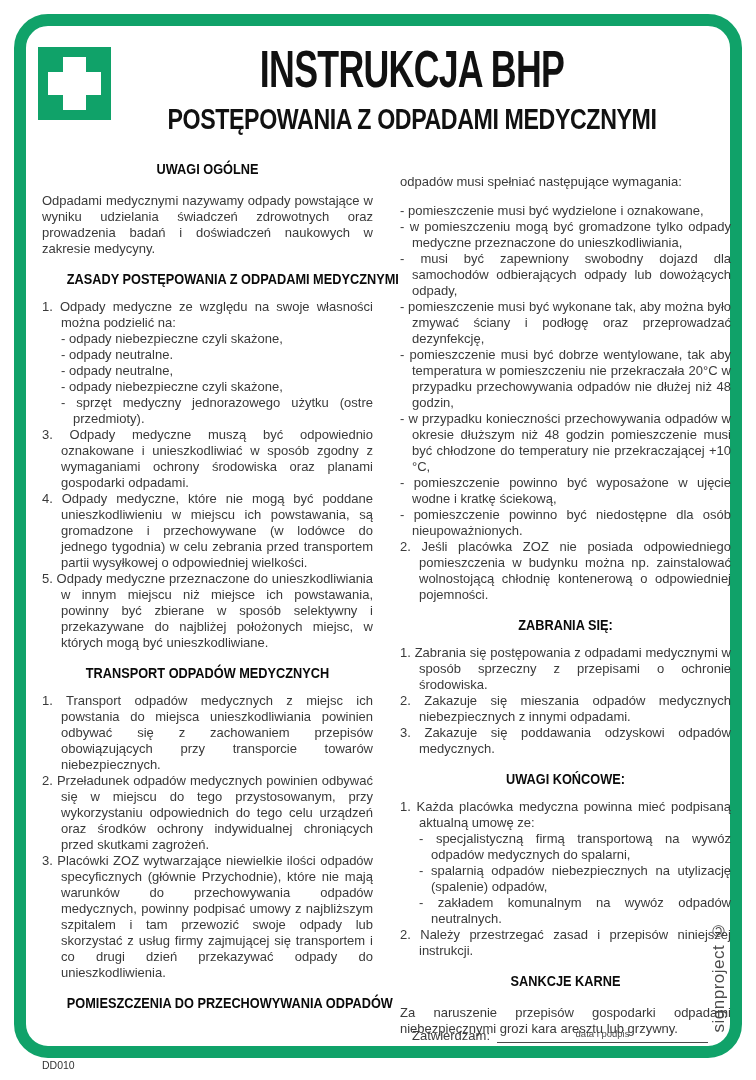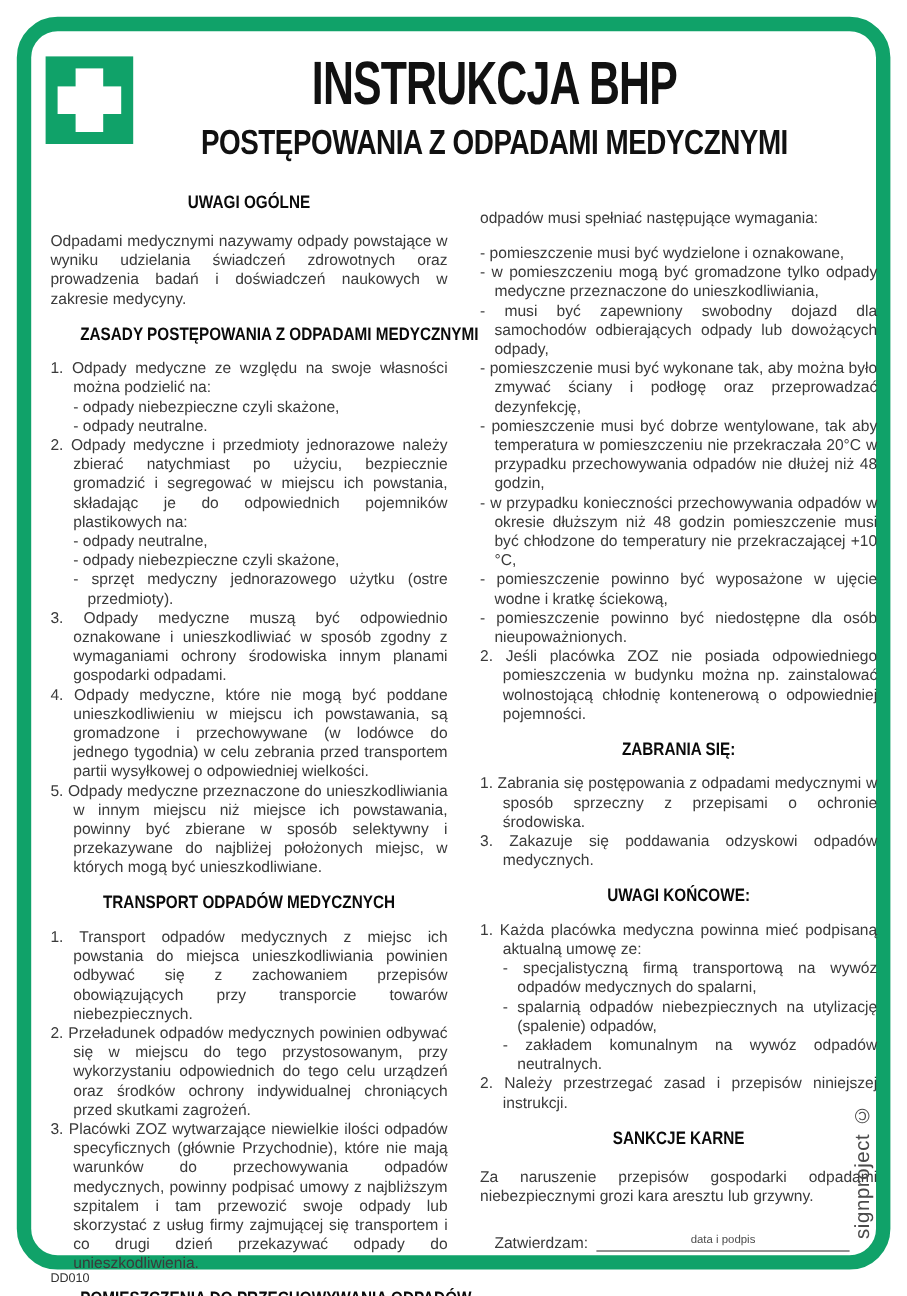--- a/index.html
+++ b/index.html
@@ -75,25 +75,24 @@
   <h2 class="subtitle">POSTĘPOWANIA Z ODPADAMI MEDYCZNYMI</h2>
 </div>
 
 <div class="col" id="col0">
     <h3 class="sec-heading">UWAGI OGÓLNE</h3>
     <p class="para">Odpadami medycznymi nazywamy odpady powstające w wyniku udzielania świadczeń zdrowotnych oraz prowadzenia badań i doświadczeń naukowych w zakresie medycyny.</p>
     <h3 class="sec-heading">ZASADY POSTĘPOWANIA Z ODPADAMI MEDYCZNYMI</h3>
     <div class="num-item"><span class="num">1.</span> <span>Odpady medyczne ze względu na swoje własności można podzielić na:</span></div>
     <div class="dash-item nested"><span class="dash">-</span> <span>odpady niebezpieczne czyli skażone,</span></div>
     <div class="dash-item nested"><span class="dash">-</span> <span>odpady neutralne.</span></div>
-    <div class="num-item"><span class="num">2.</span> <span>Odpady medyczne i przedmioty jednorazowe należy zbierać natychmiast po użyciu, bezpiecznie gromadzić i segregować w miejscu ich powstania, składając je do odpowiednich pojemników plastikowych na:</span></div>
     <div class="dash-item nested"><span class="dash">-</span> <span>odpady neutralne,</span></div>
     <div class="dash-item nested"><span class="dash">-</span> <span>odpady niebezpieczne czyli skażone,</span></div>
     <div class="dash-item nested"><span class="dash">-</span> <span>sprzęt medyczny jednorazowego użytku (ostre przedmioty).</span></div>
-    <div class="num-item"><span class="num">3.</span> <span>Odpady medyczne muszą być odpowiednio oznakowane i unieszkodliwiać w sposób zgodny z wymaganiami ochrony środowiska innym planami gospodarki odpadami.</span></div>
+    <div class="num-item"><span class="num">3.</span> <span>Odpady medyczne muszą być odpowiednio oznakowane i unieszkodliwiać w sposób zgodny z wymaganiami ochrony środowiska oraz planami gospodarki odpadami.</span></div>
     <div class="num-item"><span class="num">4.</span> <span>Odpady medyczne, które nie mogą być poddane unieszkodliwieniu w miejscu ich powstawania, są gromadzone i przechowywane (w lodówce do jednego tygodnia) w celu zebrania przed transportem partii wysyłkowej o odpowiedniej wielkości.</span></div>
     <div class="num-item"><span class="num">5.</span> <span>Odpady medyczne przeznaczone do unieszkodliwiania w innym miejscu niż miejsce ich powstawania, powinny być zbierane w sposób selektywny i przekazywane do najbliżej położonych miejsc, w których mogą być unieszkodliwiane.</span></div>
     <h3 class="sec-heading">TRANSPORT ODPADÓW MEDYCZNYCH</h3>
     <div class="num-item"><span class="num">1.</span> <span>Transport odpadów medycznych z miejsc ich powstania do miejsca unieszkodliwiania powinien odbywać się z zachowaniem przepisów obowiązujących przy transporcie towarów niebezpiecznych.</span></div>
     <div class="num-item"><span class="num">2.</span> <span>Przeładunek odpadów medycznych powinien odbywać się w miejscu do tego przystosowanym, przy wykorzystaniu odpowiednich do tego celu urządzeń oraz środków ochrony indywidualnej chroniących przed skutkami zagrożeń.</span></div>
     <div class="num-item"><span class="num">3.</span> <span>Placówki ZOZ wytwarzające niewielkie ilości odpadów specyficznych (głównie Przychodnie), które nie mają warunków do przechowywania odpadów medycznych, powinny podpisać umowy z najbliższym szpitalem i tam przewozić swoje odpady lub skorzystać z usług firmy zajmującej się transportem i co drugi dzień przekazywać odpady do unieszkodliwienia.</span></div>
     <h3 class="sec-heading">POMIESZCZENIA DO PRZECHOWYWANIA ODPADÓW</h3>
   </div>
 <div class="col" id="col1">
     <p class="para">odpadów musi spełniać następujące wymagania:</p>
@@ -101,20 +100,21 @@
     <div class="dash-item"><span class="dash">-</span> <span>w pomieszczeniu mogą być gromadzone tylko odpady medyczne przeznaczone do unieszkodliwiania,</span></div>
     <div class="dash-item"><span class="dash">-</span> <span>musi być zapewniony swobodny dojazd dla samochodów odbierających odpady lub dowożących odpady,</span></div>
     <div class="dash-item"><span class="dash">-</span> <span>pomieszczenie musi być wykonane tak, aby można było zmywać ściany i podłogę oraz przeprowadzać dezynfekcję,</span></div>
     <div class="dash-item"><span class="dash">-</span> <span>pomieszczenie musi być dobrze wentylowane, tak aby temperatura w pomieszczeniu nie przekraczała 20°C w przypadku przechowywania odpadów nie dłużej niż 48 godzin,</span></div>
     <div class="dash-item"><span class="dash">-</span> <span>w przypadku konieczności przechowywania odpadów w okresie dłuższym niż 48 godzin pomieszczenie musi być chłodzone do temperatury nie przekraczającej +10 °C,</span></div>
     <div class="dash-item"><span class="dash">-</span> <span>pomieszczenie powinno być wyposażone w ujęcie wodne i kratkę ściekową,</span></div>
     <div class="dash-item"><span class="dash">-</span> <span>pomieszczenie powinno być niedostępne dla osób nieupoważnionych.</span></div>
     <div class="num-item"><span class="num">2.</span> <span>Jeśli placówka ZOZ nie posiada odpowiedniego pomieszczenia w budynku można np. zainstalować wolnostojącą chłodnię kontenerową o odpowiedniej pojemności.</span></div>
     <h3 class="sec-heading">ZABRANIA SIĘ:</h3>
     <div class="num-item"><span class="num">1.</span> <span>Zabrania się postępowania z odpadami medycznymi w sposób sprzeczny z przepisami o ochronie środowiska.</span></div>
+    <div class="num-item"><span class="num">2.</span> <span>Zakazuje się mieszania odpadów medycznych niebezpiecznych z innymi odpadami.</span></div>
     <div class="num-item"><span class="num">3.</span> <span>Zakazuje się poddawania odzyskowi odpadów medycznych.</span></div>
     <h3 class="sec-heading">UWAGI KOŃCOWE:</h3>
     <div class="num-item"><span class="num">1.</span> <span>Każda placówka medyczna powinna mieć podpisaną aktualną umowę ze:</span></div>
     <div class="dash-item nested"><span class="dash">-</span> <span>specjalistyczną firmą transportową na wywóz odpadów medycznych do spalarni,</span></div>
     <div class="dash-item nested"><span class="dash">-</span> <span>spalarnią odpadów niebezpiecznych na utylizację (spalenie) odpadów,</span></div>
     <div class="dash-item nested"><span class="dash">-</span> <span>zakładem komunalnym na wywóz odpadów neutralnych.</span></div>
     <div class="num-item"><span class="num">2.</span> <span>Należy przestrzegać zasad i przepisów niniejszej instrukcji.</span></div>
     <h3 class="sec-heading">SANKCJE KARNE</h3>
     <p class="para">Za naruszenie przepisów gospodarki odpadami niebezpiecznymi grozi kara aresztu lub grzywny.</p>
   </div>

